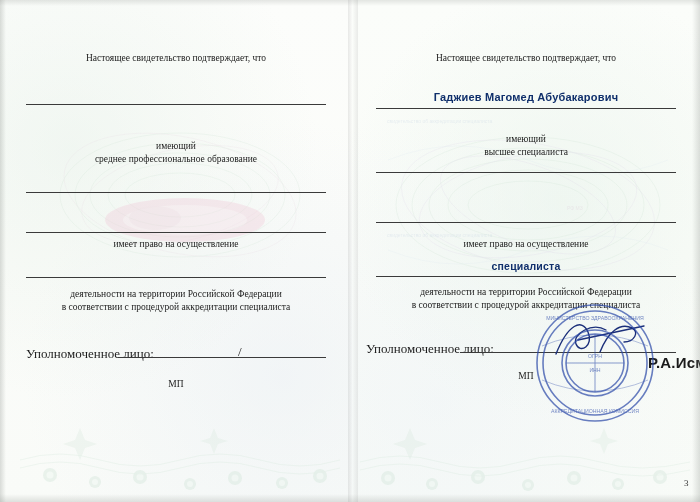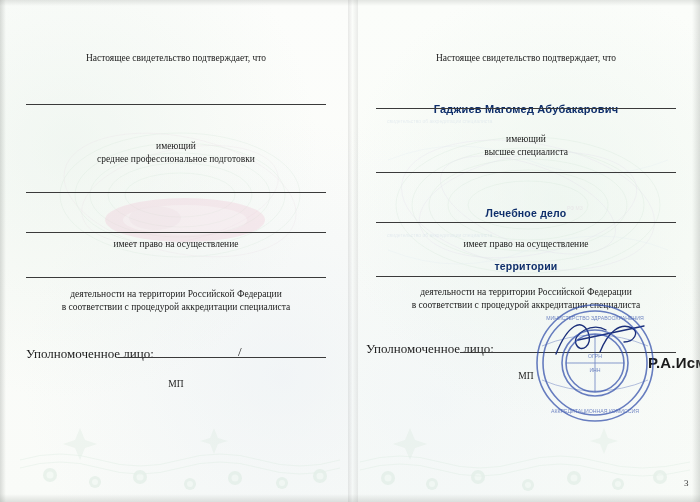--- a/index.html
+++ b/index.html
@@ -172,21 +172,21 @@
         <path d="M190 18 l4 -10 l4 10 l10 3 l-10 3 l-4 10 l-4 -10 l-10 -3 z"></path>
       </g>
     </svg>
 
     <div class="blk small" style="left:26px; top:52px; width:300px;">Настоящее свидетельство подтверждает, что</div>
 
     <div class="rule" style="left:26px; top:104px; width:300px;"></div>
 
     <div class="blk small" style="left:26px; top:140px; width:300px;">имеющий</div>
 
-    <div class="blk small" style="left:26px; top:153px; width:300px;">среднее профессиональное подготовки</div>
+    <div class="blk small" style="left:26px; top:153px; width:300px;">среднее профессиональное образование</div>
 
 
     <div class="rule" style="left:26px; top:192px; width:300px;"></div>
 
     <div class="rule" style="left:26px; top:232px; width:300px;"></div>
 
     <div class="blk small" style="left:26px; top:238px; width:300px;">имеет право на осуществление</div>
 
     <div class="rule" style="left:26px; top:277px; width:300px;"></div>
 
@@ -253,34 +253,33 @@
         <path d="M0 50 Q 40 38 80 50 T 160 50 T 240 50 T 330 50"></path>
       </g>
       <g fill="#cfe3d6" opacity="0.5">
         <path d="M45 20 l5 -12 l5 12 l12 4 l-12 4 l-5 12 l-5 -12 l-12 -4 z"></path>
         <path d="M240 18 l4 -10 l4 10 l10 3 l-10 3 l-4 10 l-4 -10 l-10 -3 z"></path>
       </g>
     </svg>
 
     <div class="blk small" style="left:24px; top:52px; width:300px;">Настоящее свидетельство подтверждает, что</div>
 
-    <div class="blk hand" style="left:18px; top:90px; width:312px; font-size:11px;margin-top:12px;">Гаджиев Магомед Абубакарович</div>
+    <div class="blk hand" style="left:18px; top:90px; width:312px; font-size:11px;">Гаджиев Магомед Абубакарович</div>
     <div class="rule" style="left:24px; top:108px; width:300px;"></div>
 
     <div class="blk small" style="left:24px; top:133px; width:300px;">имеющий</div>
     <div class="blk small" style="left:24px; top:146px; width:300px;">высшее специалиста</div>
 
     <div class="rule" style="left:24px; top:172px; width:300px;"></div>
 
-    <div class="blk hand" style="left:24px; top:206px; width:300px; font-size:10.5px;">Лечебное дело</div>
     <div class="rule" style="left:24px; top:222px; width:300px;"></div>
 
     <div class="blk small" style="left:24px; top:238px; width:300px;">имеет право на осуществление</div>
 
-    <div class="blk hand" style="left:24px; top:259px; width:300px; font-size:10.5px;">территории</div>
+    <div class="blk hand" style="left:24px; top:259px; width:300px; font-size:10.5px;">специалиста</div>
     <div class="rule" style="left:24px; top:276px; width:300px;"></div>
 
     <div class="blk small" style="left:14px; top:286px; width:320px;">деятельности на территории Российской Федерации</div>
     <div class="blk small" style="left:14px; top:299px; width:320px;">в соответствии с процедурой аккредитации специалиста</div>
 
     <div class="label-line" style="left:14px; top:341px;">Уполномоченное лицо:</div>
     <div class="rule" style="left:108px; top:352px; width:216px;"></div>
     <div class="label-line hand" style="left:248px; top:354px; font-size:15px;margin-left:48px;">Р.А.Исмаилов</div>
 
     <svg class="signature" style="left:196px; top:316px;" width="110" height="44" viewBox="0 0 110 44">

